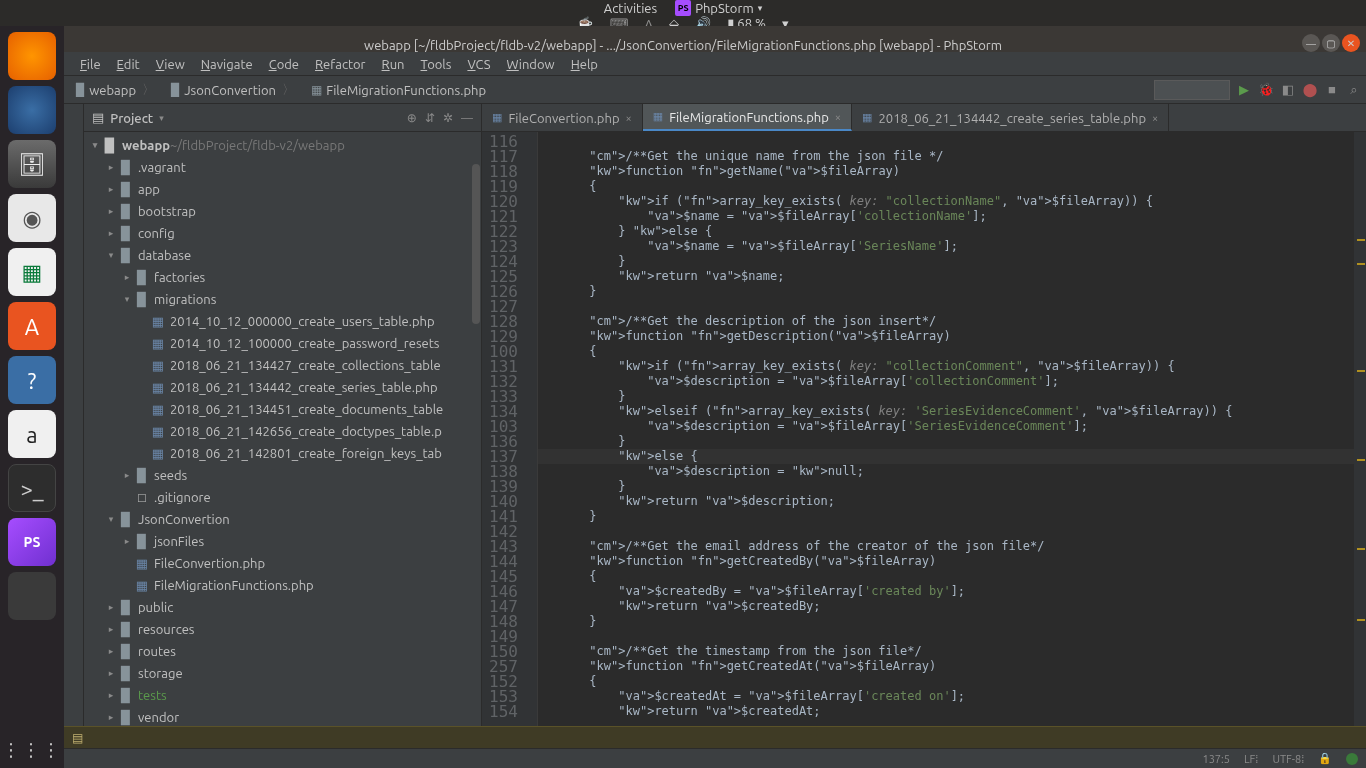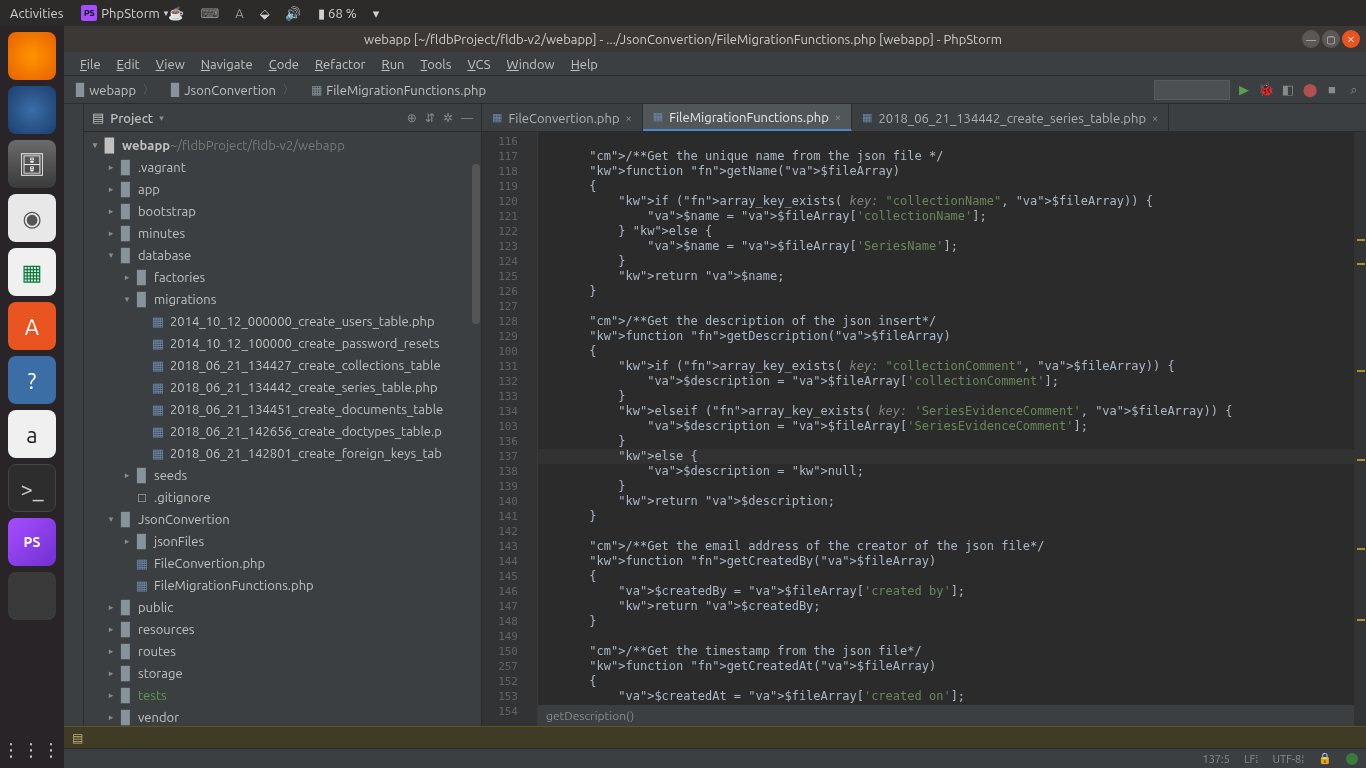--- a/index.html
+++ b/index.html
@@ -1,19 +1,19 @@
 <!DOCTYPE html>
 <html><head>
 <meta charset="utf-8">
 <style>
 * { margin:0; padding:0; box-sizing:border-box; }
 body { font-family:Ubuntu,"Segoe UI",sans-serif; font-size:13px; background:#2b2b2b; color:#a9b7c6; width:1366px; height:768px; overflow:hidden; position:relative; }
 
 
-.top-bar { height:26px; background:#2c2b29; display:flex; align-items:center; padding:0 10px; color:#d0d0d0; font-size:13px; }
+.top-bar { height:26px; background:#2c2b29; display:flex; align-items:center; padding:0 10px; color:#d0d0d0; font-size:13px;flex-direction:column; }
 .top-bar .left { display:flex; gap:18px; align-items:center; }
 .top-bar .center { flex:1; text-align:center; font-weight:500; }
 .top-bar .right { display:flex; gap:16px; align-items:center; }
 .ps-ico { width:16px; height:16px; background:#a64dff; display:inline-flex; align-items:center; justify-content:center; font-size:9px; font-weight:bold; color:#000; border-radius:2px; margin-right:4px;}
 .top-bar .app { display:flex; align-items:center; }
 .top-bar .tri { font-size:9px; margin-left:4px; }
 
 
 .launcher { position:absolute; left:0; top:26px; bottom:0; width:64px; background:rgba(40,35,40,0.9); display:flex; flex-direction:column; align-items:center; padding-top:6px; gap:6px; }
 .launcher .li { width:48px; height:48px; border-radius:8px; display:flex; align-items:center; justify-content:center; font-size:22px; }
@@ -25,21 +25,21 @@
 .li.sw{background:#e95420;color:#fff;}
 .li.hp{background:#3a6ea5;color:#fff;}
 .li.am{background:#f0f0f0;color:#222;}
 .li.tm{background:#2d2d2d;color:#ccc;border:1px solid #444;}
 .li.ps2{background:linear-gradient(135deg,#a64dff,#7030d0);color:#fff;font-size:14px;font-weight:bold;}
 .li.tr{background:#3a3a3a;}
 .launcher .dots{margin-top:auto;margin-bottom:8px;color:#ccc;font-size:18px;letter-spacing:2px;}
 
 
 .win { position:absolute; left:64px; top:26px; right:0; bottom:0; background:#3c3f41; display:flex; flex-direction:column; }
-.titlebar { height:26px; background:#3b3835; display:flex; align-items:center; color:#ccc; font-size:13px; }
+.titlebar { height:26px; background:#3b3835; display:flex; align-items:flex-end; color:#ccc; font-size:13px; }
 .titlebar .t { flex:1; text-align:center;}
 .titlebar .wbtn { display:flex; gap:2px; padding-right:6px;}
 .titlebar .wbtn span{width:18px;height:18px;border-radius:9px;background:#5a5754;display:inline-flex;align-items:center;justify-content:center;font-size:10px;}
 .titlebar .wbtn .cl{background:#e95420;}
 
 .menubar { height:24px; background:#3c3f41; display:flex; align-items:center; padding:0 10px; gap:4px; border-bottom:1px solid #2b2b2b; font-size:13px; color:#c0c0c0;}
 .menubar span{padding:2px 6px;}
 .menubar span u{text-decoration:underline;}
 
 .navbar { height:28px; background:#3c3f41; display:flex; align-items:center; padding:0 4px; border-bottom:1px solid #2b2b2b;}
@@ -74,21 +74,21 @@
 
 
 .editor{flex:1;display:flex;flex-direction:column;background:#2b2b2b;overflow:hidden;}
 .tabs{height:28px;display:flex;background:#3c3f41;border-bottom:1px solid #2b2b2b;}
 .tab{display:flex;align-items:center;padding:0 10px;gap:6px;color:#b0b0b0;border-right:1px solid #2b2b2b;font-size:13px;}
 .tab.active{background:#515658;color:#e8e8e8;border-bottom:2px solid #4a88c7;}
 .tab .x{color:#8a8a8a;font-size:11px;}
 .tab .ti{color:#6a86a8;font-size:11px;}
 
 .code-wrap{flex:1;display:flex;overflow:hidden;position:relative;}
-.gutter{width:42px;background:#313335;text-align:right;padding:2px 6px 2px 0;color:#606366;font-family:"DejaVu Sans Mono",monospace;font-size:11px;line-height:15px;}
+.gutter{width:42px;background:#313335;text-align:right;padding:2px 6px 2px 0;color:#606366;font-family:"DejaVu Sans Mono",monospace;font-size:16px;line-height:15px;}
 .fold-g{width:14px;background:#313335;border-right:1px solid #3a3a3a;}
 .code{flex:1;font-family:"DejaVu Sans Mono",monospace;font-size:12px;line-height:15px;padding:2px 0;white-space:pre;overflow:hidden;}
 .code .ln{height:15px;padding-left:8px;}
 .code .caret{background:#323232;}
 .st{color:#6a8759;}
 .kh{color:#808080;font-style:italic;}
 
 .err-strip{width:12px;background:#313335;position:relative;}
 .err-strip .m{position:absolute;right:1px;width:8px;height:2px;}
 .m.y{background:#b09020;}
@@ -216,21 +216,21 @@
             <span class="lbl">app</span>
           </div>
           <div class="tn pd1 fold">
             <span class="ar">▸</span>
             <span class="ic">▉</span>
             <span class="lbl">bootstrap</span>
           </div>
           <div class="tn pd1 fold">
             <span class="ar">▸</span>
             <span class="ic">▉</span>
-            <span class="lbl">minutes</span>
+            <span class="lbl">config</span>
           </div>
           <div class="tn pd1 fold">
             <span class="ar">▾</span>
             <span class="ic">▉</span>
             <span class="lbl">database</span>
           </div>
           <div class="tn pd2 fold">
             <span class="ar">▸</span>
             <span class="ic">▉</span>
             <span class="lbl">factories</span>
@@ -402,21 +402,20 @@
         <div class="fold-g"></div>
         <div class="code" id="code"><div class="ln">      </div><div class="ln">      <span class="&lt;span">"cm"</span>&gt;/**Get the unique name from the json file */</div><div class="ln">      <span class="&lt;span">"kw"</span>&gt;function <span class="&lt;span">"fn"</span>&gt;getName(<span class="&lt;span">"va"</span>&gt;$fileArray)</div><div class="ln">      {</div><div class="ln">          <span class="&lt;span">"kw"</span>&gt;if (<span class="&lt;span">"fn"</span>&gt;array_key_exists( <span class="kh">key: </span><span class="st">"collectionName"</span>, <span class="&lt;span">"va"</span>&gt;$fileArray)) {</div><div class="ln">              <span class="&lt;span">"va"</span>&gt;$name = <span class="&lt;span">"va"</span>&gt;$fileArray[<span class="st">'collectionName'</span>];</div><div class="ln">          } <span class="&lt;span">"kw"</span>&gt;else {</div><div class="ln">              <span class="&lt;span">"va"</span>&gt;$name = <span class="&lt;span">"va"</span>&gt;$fileArray[<span class="st">'SeriesName'</span>];</div><div class="ln">          }</div><div class="ln">          <span class="&lt;span">"kw"</span>&gt;return <span class="&lt;span">"va"</span>&gt;$name;</div><div class="ln">      }</div><div class="ln"></div><div class="ln">      <span class="&lt;span">"cm"</span>&gt;/**Get the description of the json insert*/</div><div class="ln">      <span class="&lt;span">"kw"</span>&gt;function <span class="&lt;span">"fn"</span>&gt;getDescription(<span class="&lt;span">"va"</span>&gt;$fileArray)</div><div class="ln">      {</div><div class="ln">          <span class="&lt;span">"kw"</span>&gt;if (<span class="&lt;span">"fn"</span>&gt;array_key_exists( <span class="kh">key: </span><span class="st">"collectionComment"</span>, <span class="&lt;span">"va"</span>&gt;$fileArray)) {</div><div class="ln">              <span class="&lt;span">"va"</span>&gt;$description = <span class="&lt;span">"va"</span>&gt;$fileArray[<span class="st">'collectionComment'</span>];</div><div class="ln">          }</div><div class="ln">          <span class="&lt;span">"kw"</span>&gt;elseif (<span class="&lt;span">"fn"</span>&gt;array_key_exists( <span class="kh">key: </span><span class="st">'SeriesEvidenceComment'</span>, <span class="&lt;span">"va"</span>&gt;$fileArray)) {</div><div class="ln">              <span class="&lt;span">"va"</span>&gt;$description = <span class="&lt;span">"va"</span>&gt;$fileArray[<span class="st">'SeriesEvidenceComment'</span>];</div><div class="ln">          }</div><div class="ln caret">          <span class="&lt;span">"kw"</span>&gt;else {</div><div class="ln">              <span class="&lt;span">"va"</span>&gt;$description = <span class="&lt;span">"kw"</span>&gt;null;</div><div class="ln">          }</div><div class="ln">          <span class="&lt;span">"kw"</span>&gt;return <span class="&lt;span">"va"</span>&gt;$description;</div><div class="ln">      }</div><div class="ln"></div><div class="ln">      <span class="&lt;span">"cm"</span>&gt;/**Get the email address of the creator of the json file*/</div><div class="ln">      <span class="&lt;span">"kw"</span>&gt;function <span class="&lt;span">"fn"</span>&gt;getCreatedBy(<span class="&lt;span">"va"</span>&gt;$fileArray)</div><div class="ln">      {</div><div class="ln">          <span class="&lt;span">"va"</span>&gt;$createdBy = <span class="&lt;span">"va"</span>&gt;$fileArray[<span class="st">'created by'</span>];</div><div class="ln">          <span class="&lt;span">"kw"</span>&gt;return <span class="&lt;span">"va"</span>&gt;$createdBy;</div><div class="ln">      }</div><div class="ln"></div><div class="ln">      <span class="&lt;span">"cm"</span>&gt;/**Get the timestamp from the json file*/</div><div class="ln">      <span class="&lt;span">"kw"</span>&gt;function <span class="&lt;span">"fn"</span>&gt;getCreatedAt(<span class="&lt;span">"va"</span>&gt;$fileArray)</div><div class="ln">      {</div><div class="ln">          <span class="&lt;span">"va"</span>&gt;$createdAt = <span class="&lt;span">"va"</span>&gt;$fileArray[<span class="st">'created on'</span>];</div><div class="ln">          <span class="&lt;span">"kw"</span>&gt;return <span class="&lt;span">"va"</span>&gt;$createdAt;</div></div>
         <div class="err-strip">
           <div class="m y" style="top:18%"></div>
             <div class="m y" style="top:22%"></div>
           <div class="m y" style="top:40%"></div>
             <div class="m y" style="top:55%"></div>
           <div class="m y" style="top:70%"></div>
             <div class="m y" style="top:82%"></div>
         </div>
-        <div class="hint-bar">getDescription()</div>
       </div>
     </div>
   </div>
 
   <div class="evbar">
     <span class="ico">▤</span>
   </div>
   <div class="status">
     <div class="r">
       <span>137:5</span>

